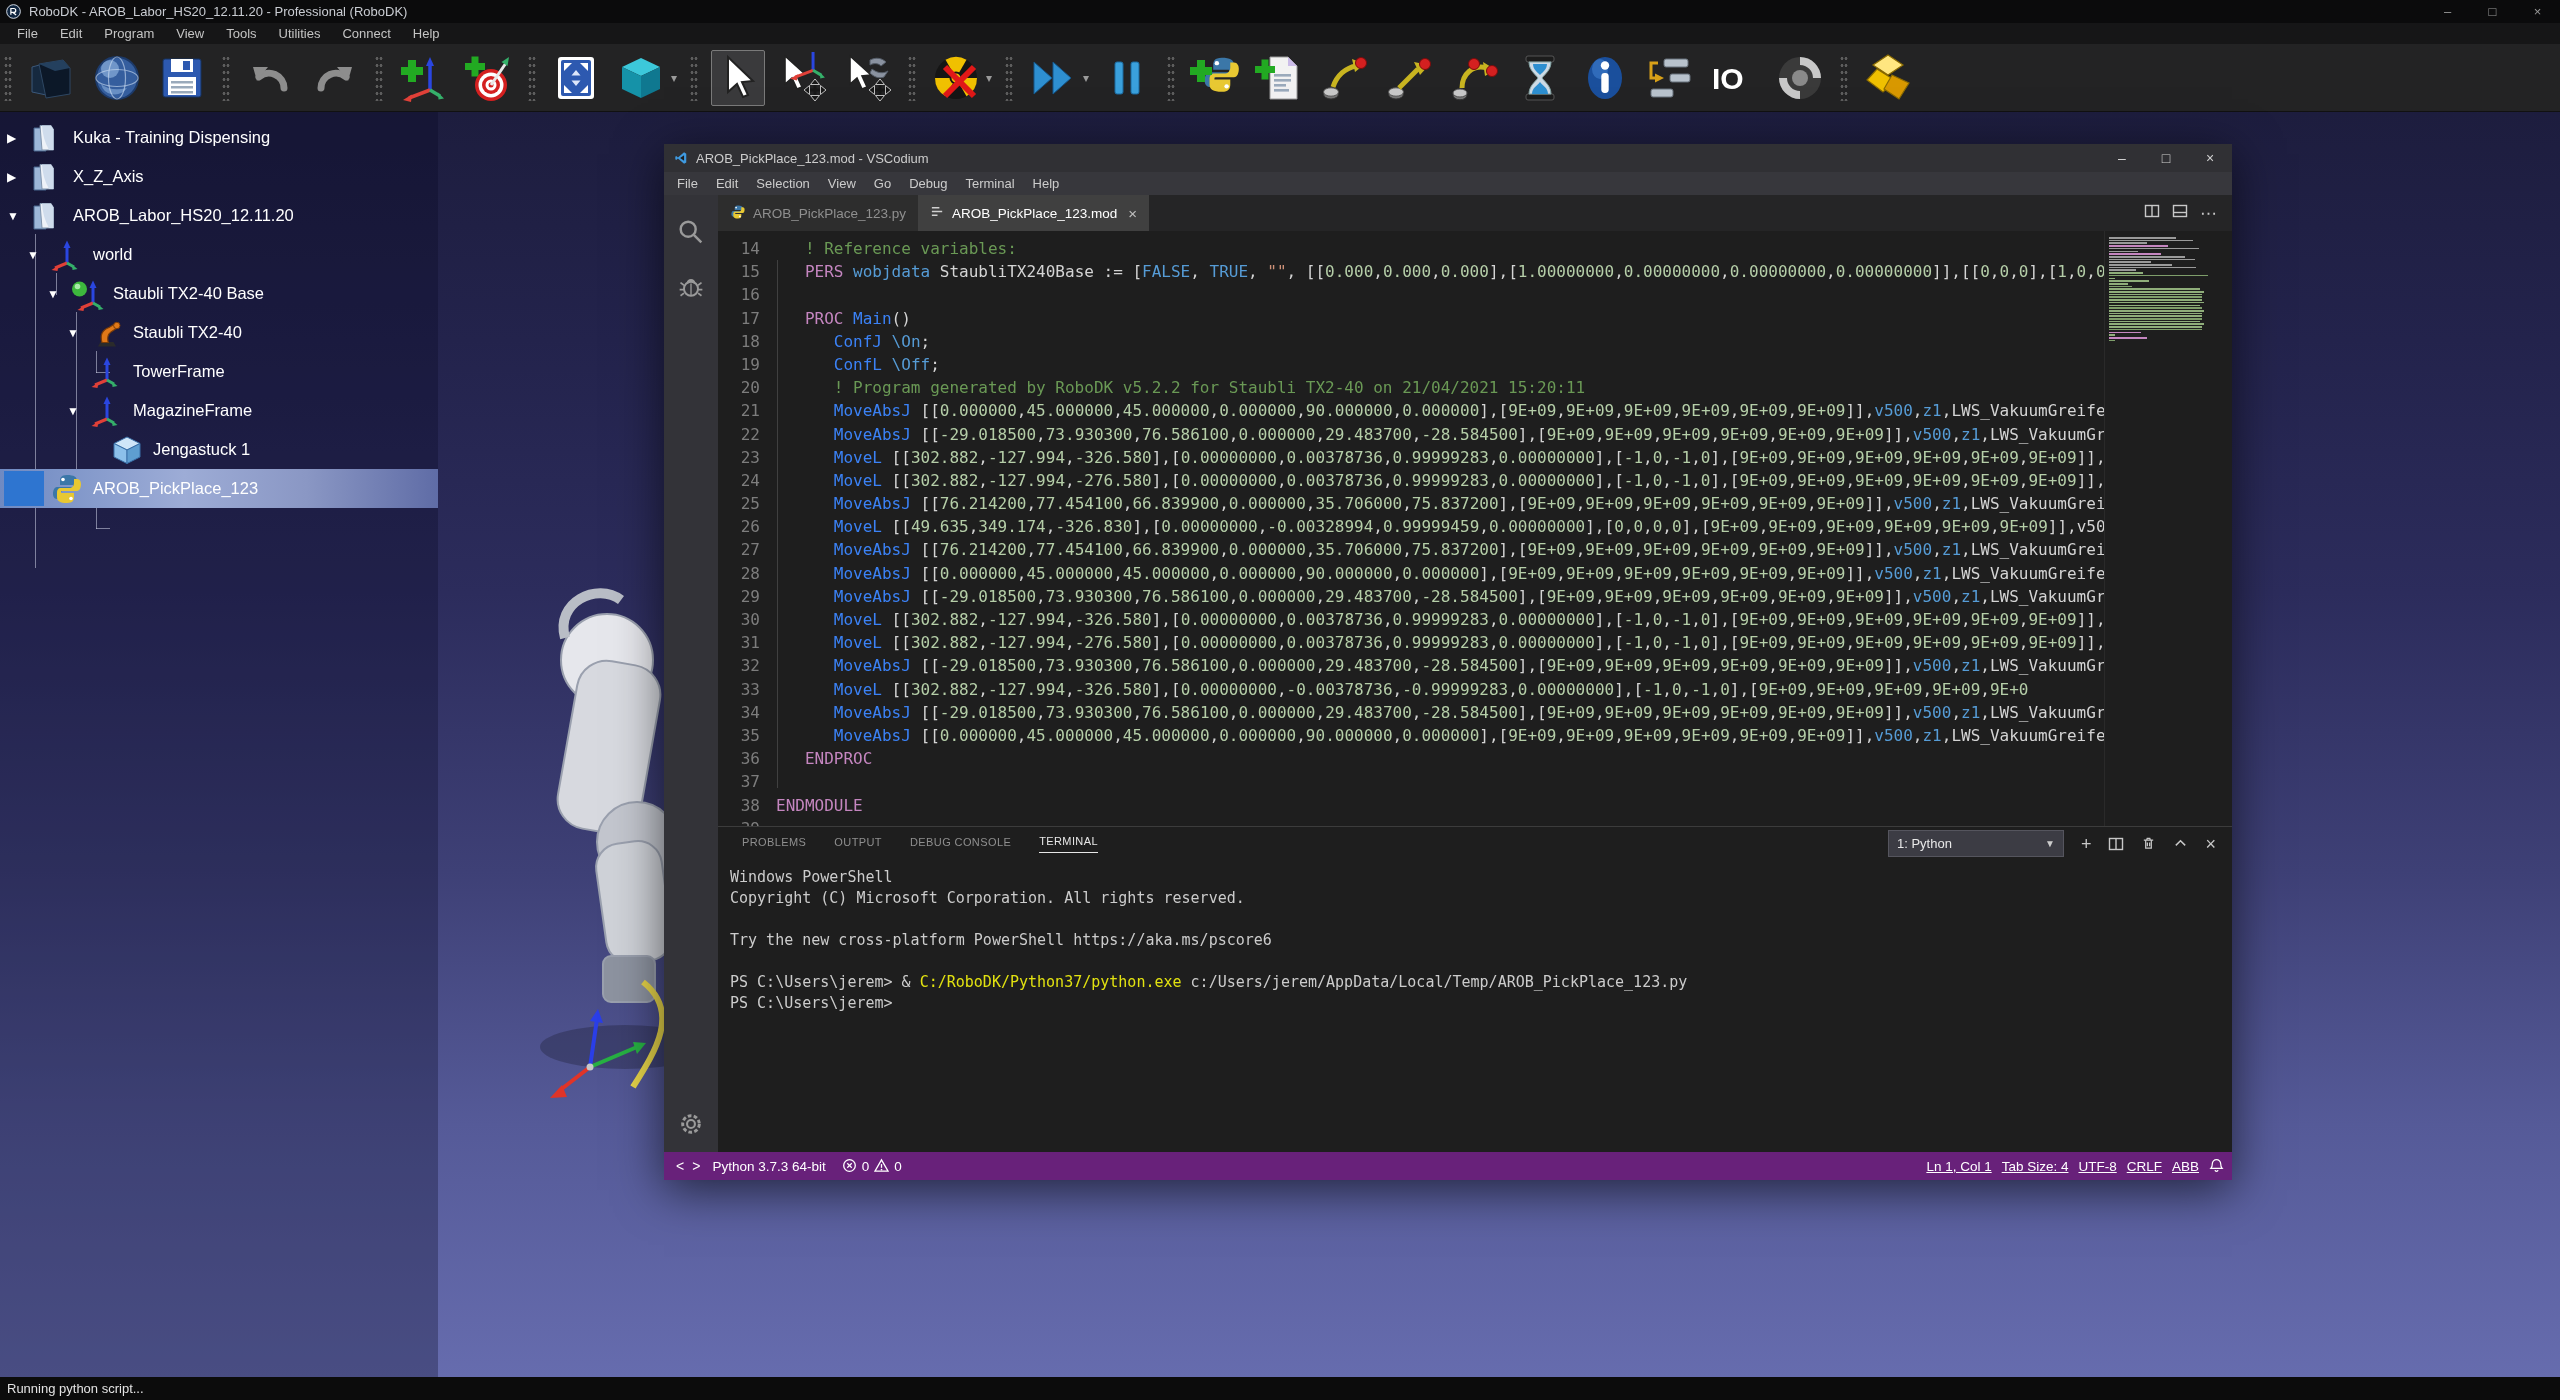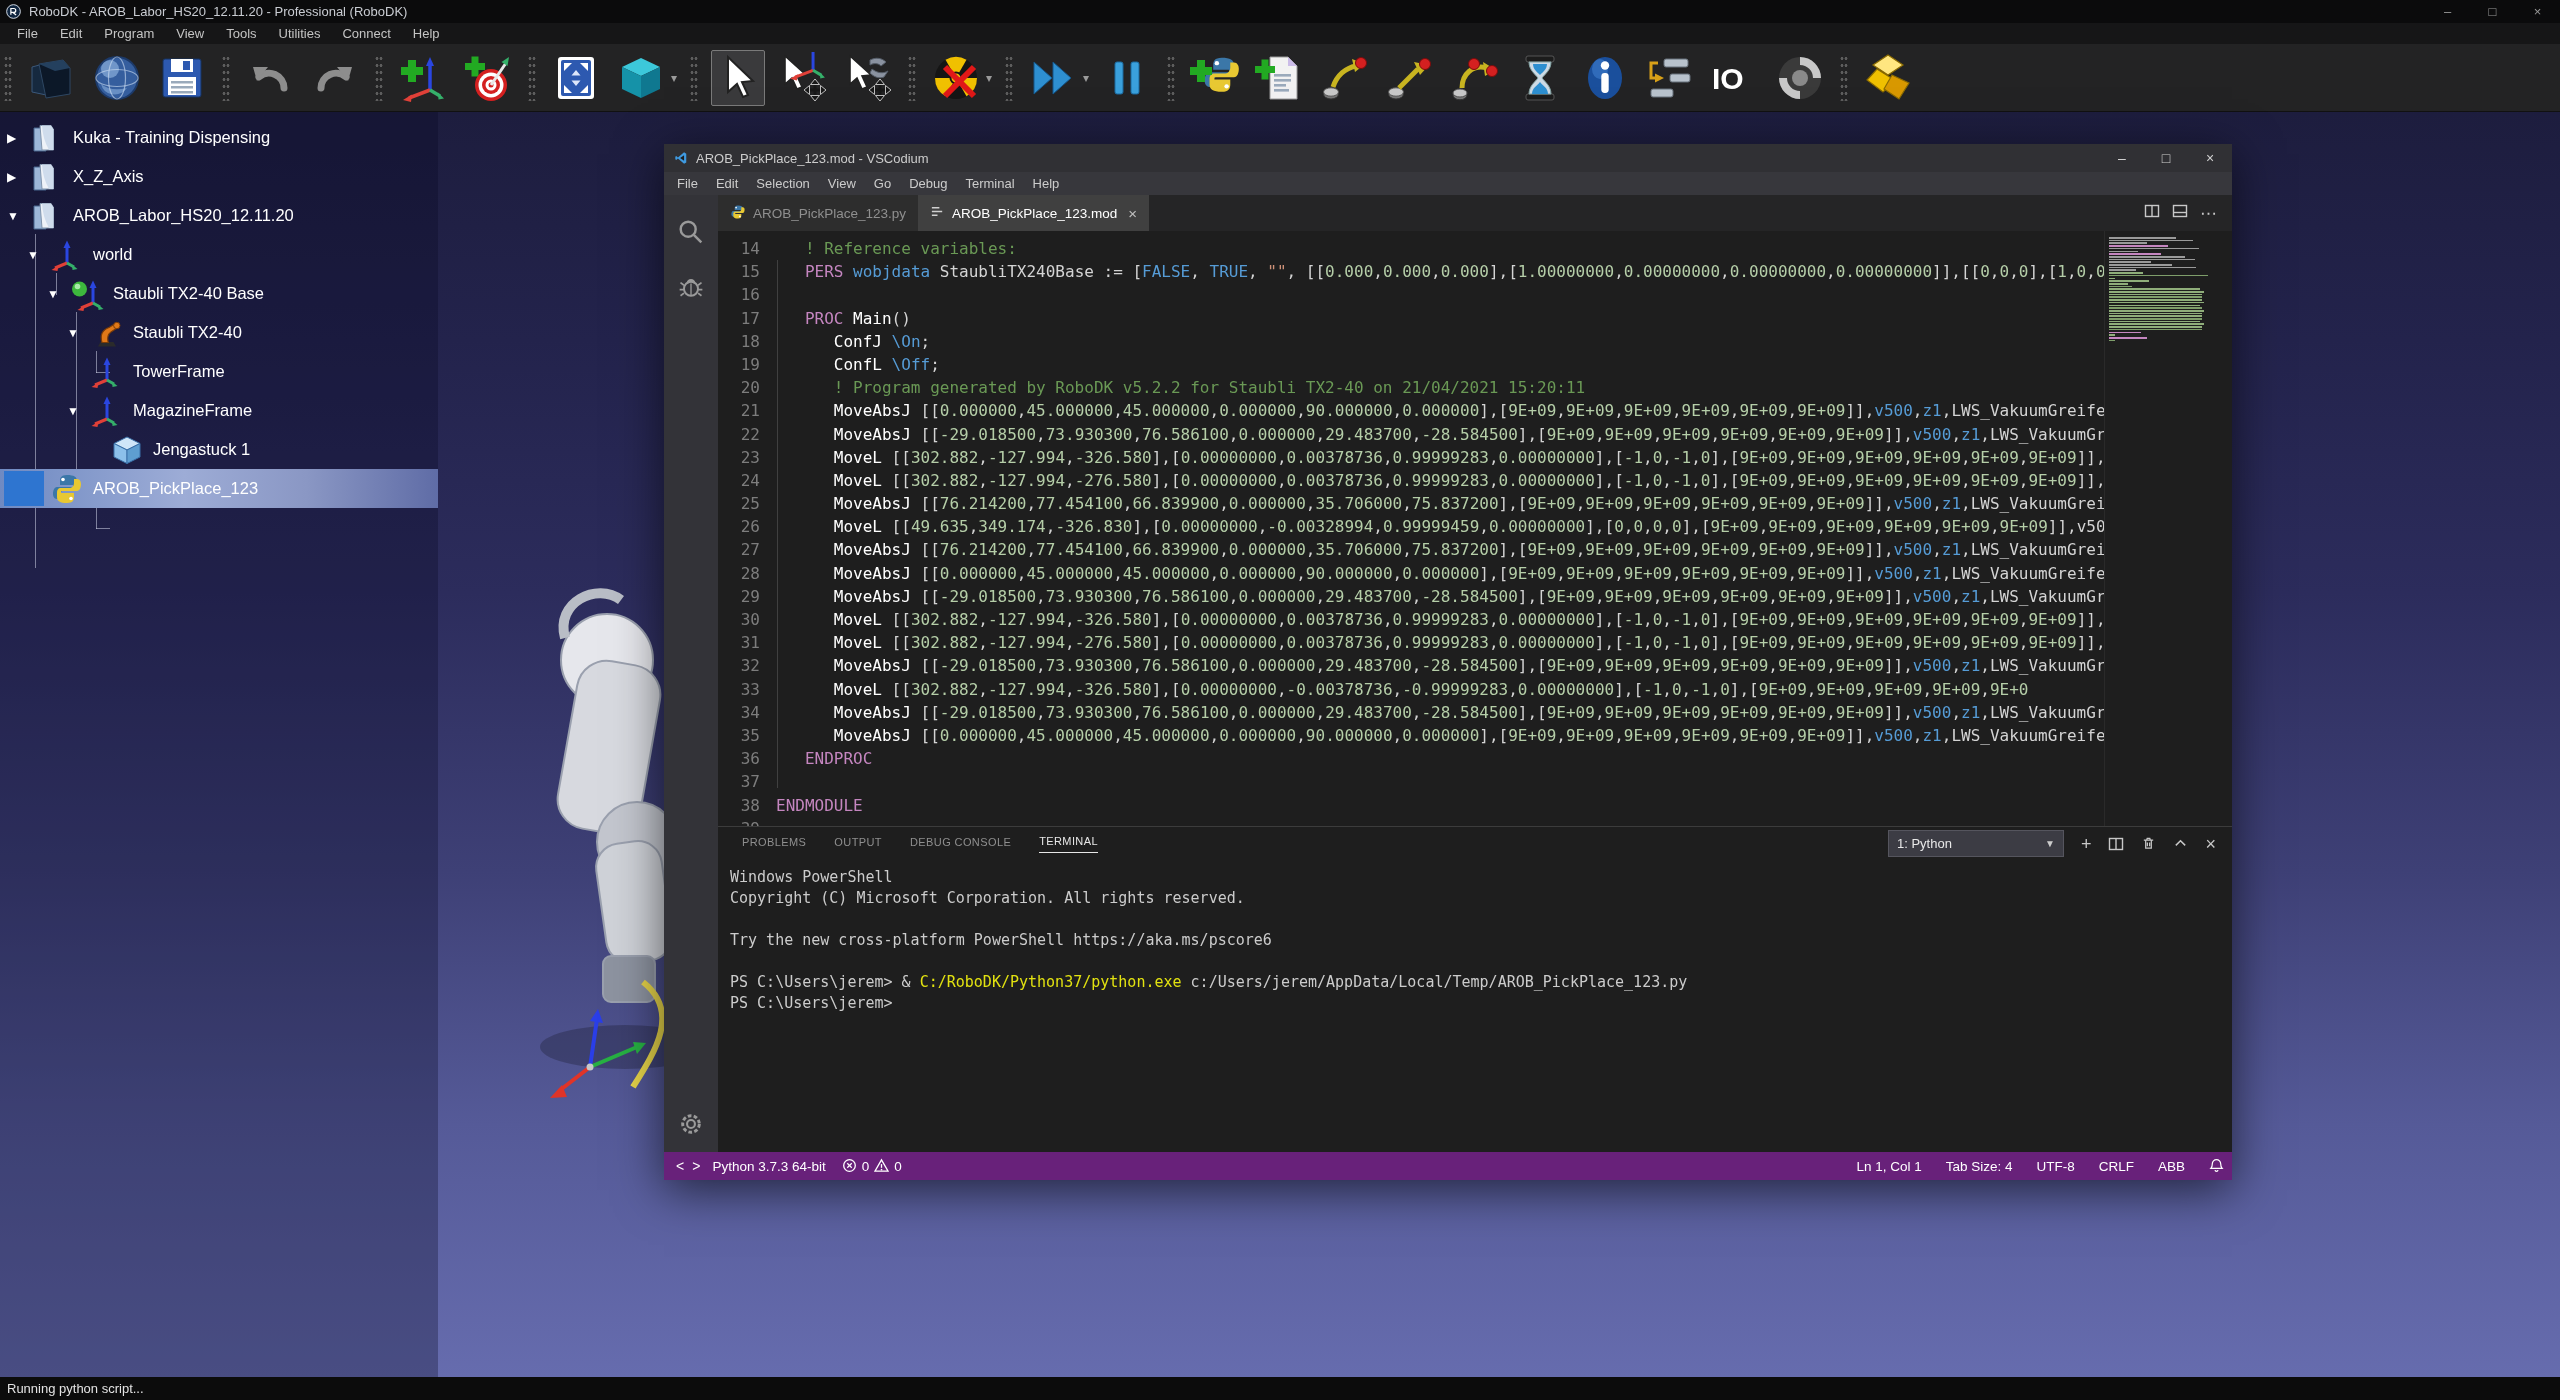--- a/index.html
+++ b/index.html
@@ -58,41 +58,41 @@
   .etab .closex{color:#c0c0c0;font-size:15px;margin-left:4px;}
   .tab-actions{margin-left:auto;display:flex;align-items:center;gap:12px;padding-right:14px;color:#c8c8c8;}
   .editor{position:absolute;left:54px;top:87px;right:0;height:595px;background:#1e1e1e;overflow:hidden;
     font-family:"DejaVu Sans Mono","Liberation Mono",monospace;font-size:16px;}
   .gutter{position:absolute;left:0;top:6px;width:42px;text-align:right;color:#7d7d7d;}
   .gutter div{height:23.2px;line-height:23.2px;}
   .codelines{position:absolute;left:58px;top:6px;right:0;color:#d4d4d4;}
   .codelines div{height:23.2px;line-height:23.2px;white-space:pre;}
   .indent-guide{position:absolute;left:59px;top:29px;height:528px;border-left:1px solid #404040;}
   .c-com{color:#6a9955;} .c-kw{color:#c586c0;} .c-blue{color:#569cd6;}
-  .c-fn{color:#ffffff;} .c-num{color:#b5cea8;} .c-str{color:#ce9178;}
+  .c-fn{color:#3b82f6;} .c-num{color:#b5cea8;} .c-str{color:#ce9178;}
   .minimap{position:absolute;right:0;top:0;width:128px;height:595px;background:#1e1e1e;border-left:1px solid #2a2a2a;}
   .mm{position:absolute;height:1.7px;}
   .panel{position:absolute;left:54px;top:682px;right:0;height:326px;background:#1e1e1e;border-top:1px solid #3c3c3c;}
   .paneltabs{position:absolute;left:0;top:0;right:0;height:34px;display:flex;align-items:center;gap:28px;padding-left:24px;}
   .ptab{font-size:11px;letter-spacing:.4px;color:#8f8f8f;padding-bottom:5px;}
   .ptab.active{color:#e7e7e7;border-bottom:1px solid #e7e7e7;}
   .panel-actions{position:absolute;right:16px;top:3px;display:flex;align-items:center;gap:17px;color:#c8c8c8;}
   .term-select{width:176px;height:27px;background:#3c3c44;border:1px solid #55555e;color:#e8e8e8;
     font-size:13px;display:flex;align-items:center;padding:0 8px;}
   .term-select .dd{margin-left:auto;font-size:10px;color:#cccccc;}
   .pa-ic{font-size:18px;line-height:1;display:flex;align-items:center;}
   .termlines{position:absolute;left:12px;top:40px;right:10px;
     font-family:"DejaVu Sans Mono","Liberation Mono",monospace;font-size:15px;color:#cccccc;}
   .termlines div{height:21px;line-height:21px;white-space:pre;}
   .t-yellow{color:#e2e210;}
   .vsc-status{position:absolute;left:0;bottom:0;width:100%;height:28px;background:#68217a;
     display:flex;align-items:center;color:#ffffff;font-size:13.5px;}
   .vsc-status .sseg{display:flex;align-items:center;gap:5px;padding:0 8px;}
   .vsc-status .left{display:flex;align-items:center;margin-left:8px;}
-  .vsc-status .right{display:flex;align-items:center;margin-left:auto;margin-right:8px;gap:24px;}
+  .vsc-status .right{display:flex;align-items:center;margin-left:auto;margin-right:8px;gap:10px;text-decoration:underline;}
   .chev{font-size:14px;padding:0 4px;}
 </style>
 </head>
 <body>
 
 <div class="screen">
 
   <div class="rdk-titlebar">
     <span class="ticon">
       <svg viewBox="0 0 16 16" width="15" height="15">

